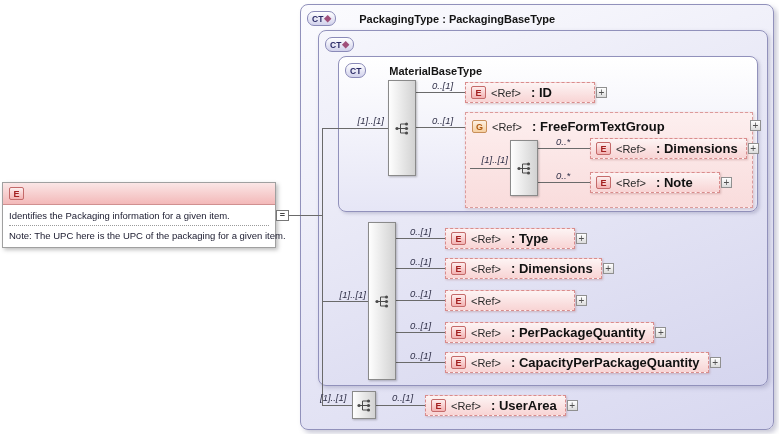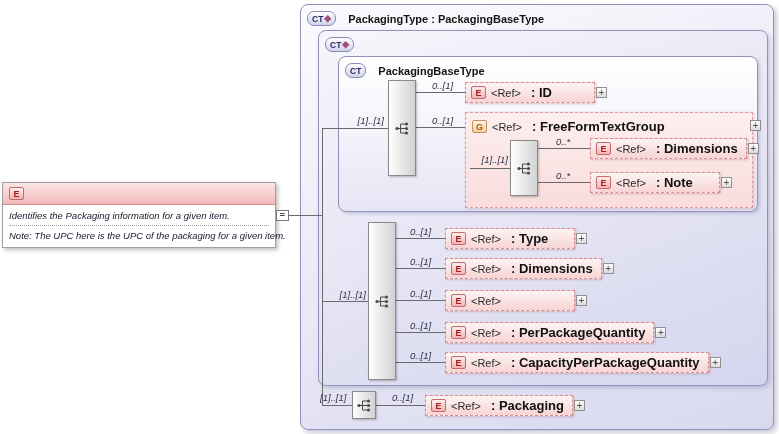--- a/index.html
+++ b/index.html
@@ -7,29 +7,29 @@
 
   
   .ct-box { position:absolute; border:1px solid #9191bb; border-radius:8px; box-sizing:border-box; }
   .ct-outer { background:linear-gradient(160deg,#fbfbfe 0%,#d8d8f0 100%); box-shadow:3px 3px 5px rgba(100,100,140,.35); }
   .ct-mid   { background:linear-gradient(160deg,#f6f6fc 0%,#d5d5ee 100%); box-shadow:2px 2px 4px rgba(100,100,140,.3); }
   .ct-inner { background:linear-gradient(to bottom,#ffffff 0%,#e6e6f6 100%); box-shadow:2px 2px 3px rgba(100,100,140,.25); }
   .ct-header { display:flex; align-items:center; padding:6px 6px 0 6px; }
   .ct-pill { display:inline-flex; align-items:center; gap:1px; height:13px; padding:0 4px; border:1px solid #8a8ab8; border-radius:7px;
              background:linear-gradient(#ffffff,#d2d2ec); font-size:8.5px; font-weight:bold; color:#2a2a66; flex:none; }
   .diamond { font-size:9px; color:#a04f7a; line-height:1; }
-  .ct-title { margin-left:12px; font-size:11px; font-weight:bold; color:#141414; white-space:nowrap; }
+  .ct-title { margin-left:23px; font-size:11px; font-weight:bold; color:#141414; white-space:nowrap; }
 
   
   .doc-box { position:absolute; left:2px; top:182px; width:274px; height:66px; background:#ffffff; border:1px solid #a0a0a0;
              box-shadow:2px 2px 4px rgba(0,0,0,.25); box-sizing:border-box; }
   .doc-header { height:21px; display:flex; align-items:center; padding:0 6px; background:linear-gradient(#fbe6e6,#f3b9b9); border-bottom:1px solid #d09090; }
   .doc-title { margin-left:6px; font-weight:bold; font-size:11px; color:#141414; white-space:nowrap; }
   .doc-body { padding:5px 6px 0 6px; }
-  .doc-line { font-size:9.5px; font-style:italic; color:#1a1a2e; white-space:nowrap; }
+  .doc-line { font-size:9.5px; color:#1a1a2e; white-space:nowrap; }
   .doc-divider { border-top:1px dotted #9a9a9a; margin:4px 0; }
 
   
   .badge { display:inline-flex; align-items:center; justify-content:center; width:15px; height:13px; border-radius:2px;
            font-size:9px; font-weight:bold; flex:none; box-sizing:border-box; }
   .e-badge { border:1px solid #c46a6a; background:linear-gradient(#fdeeee,#f3b2b2); color:#a32020; }
   .g-badge { border:1px solid #c88f5a; background:linear-gradient(#fdf1e4,#f6cfa0); color:#b05a10; }
 
   
   .elem-row { position:absolute; display:flex; align-items:center; }
@@ -81,21 +81,21 @@
           <span class="diamond">◆</span>
         </span>
     </div>
   </div>
 
   <div class="ct-box ct-inner" style="left:338px; top:56px; width:420px; height:156px;">
     <div class="ct-header">
       <span class="ct-pill">
           <span>CT</span>
         </span>
-      <span class="ct-title">PackagingBaseType</span>
+      <span class="ct-title">MaterialBaseType</span>
     </div>
   </div>
 
   <div class="group-box" style="left:465px; top:112px; width:288px; height:96px;">
     <div class="group-header">
       <span class="badge g-badge">G</span>
       <span class="ref">&lt;Ref&gt;</span>
       <span class="ename">: FreeFormTextGroup</span>
     </div>
   </div>
@@ -250,20 +250,20 @@
       <span class="ref">&lt;Ref&gt;</span>
       <span class="ename">: CapacityPerPackageQuantity</span>
     </div>
     <div class="plus">+</div>
   </div>
 
   <div class="elem-row" style="left:425px; top:395px;">
     <div class="elem-box">
       <span class="badge e-badge">E</span>
       <span class="ref">&lt;Ref&gt;</span>
-      <span class="ename">: Packaging</span>
+      <span class="ename">: UserArea</span>
     </div>
     <div class="plus">+</div>
   </div>
 
   <div class="plus abs" style="left:750px; top:120px;">+</div>
 
 </div>
 
 </body></html>

